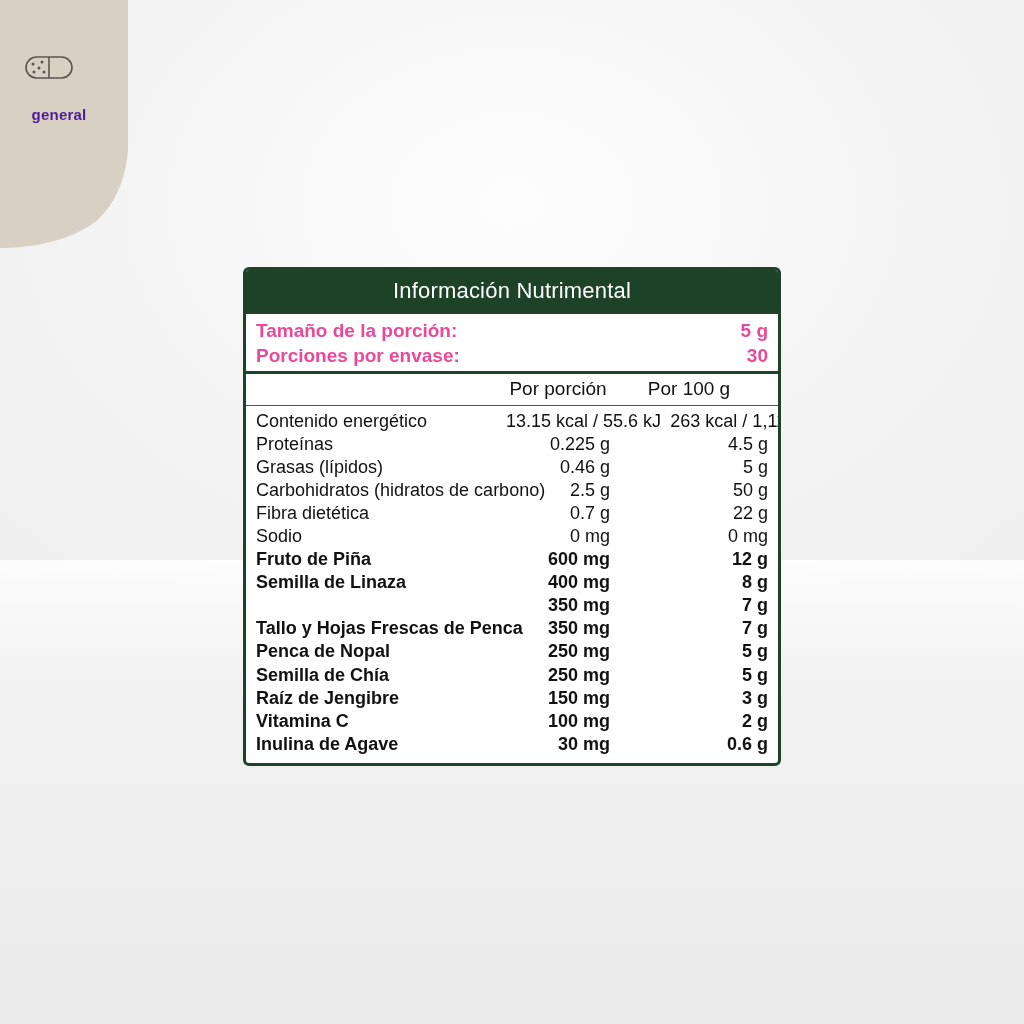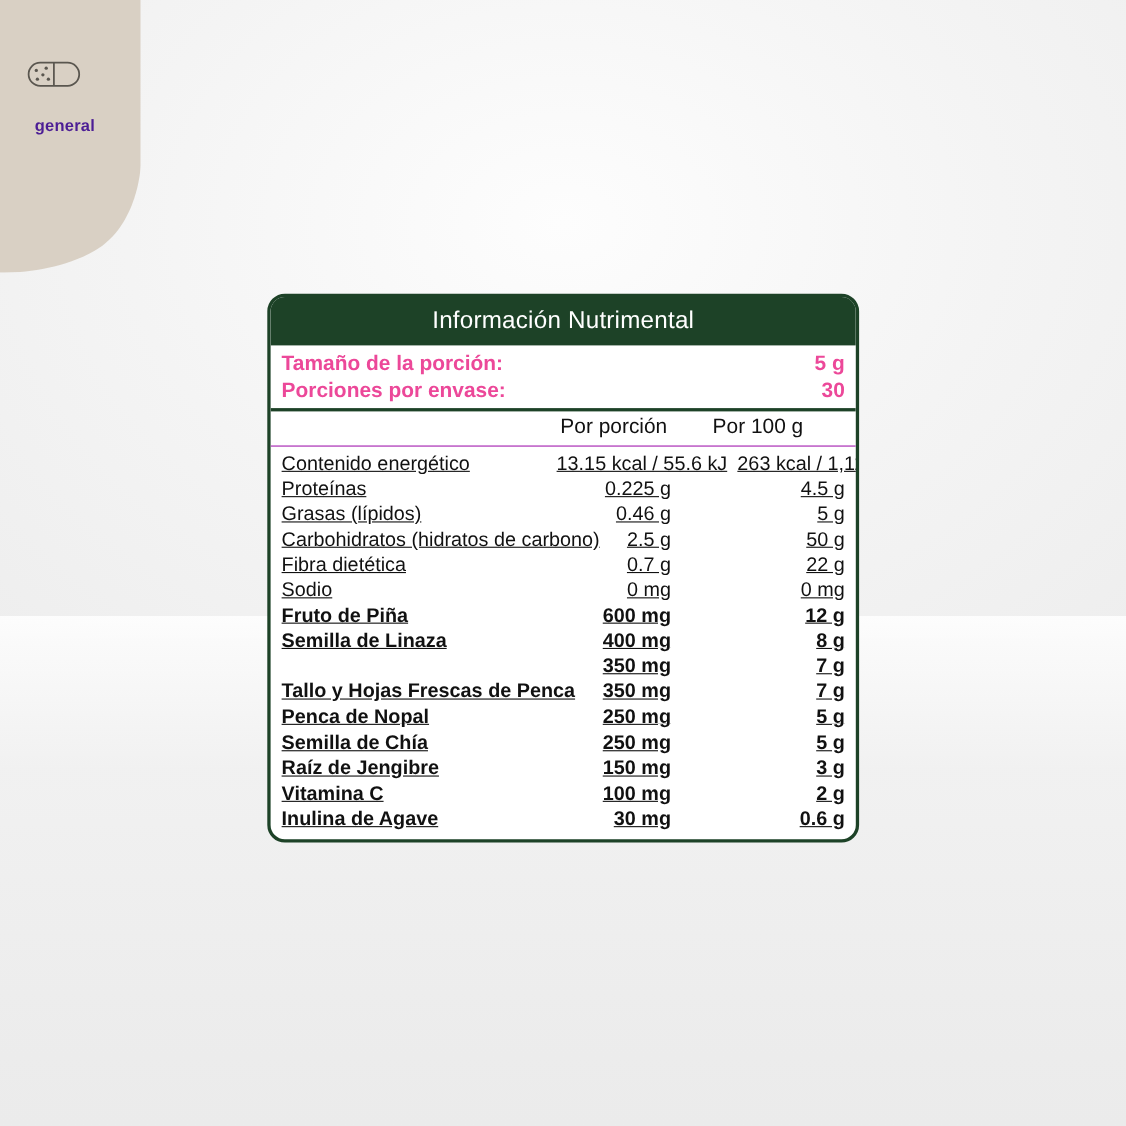--- a/index.html
+++ b/index.html
@@ -62,21 +62,21 @@
   }
 
   
   .panel {
     position: absolute;
     left: 243px;
     top: 267px;
     width: 538px;
     background: #ffffff;
     border: 3px solid #1d4227;
-    border-radius: 16px;
+    border-radius: 6px;
     box-sizing: border-box;
     overflow: hidden;
   }
   .panel-title {
     background: #1d4227;
     color: #ffffff;
     text-align: center;
     font-size: 22px;
     padding: 8px 0 10px 0;
     letter-spacing: 0.2px;
@@ -108,21 +108,20 @@
   .rows {
     padding: 4px 10px 7px 10px;
   }
   .nrow {
     display: flex;
     align-items: baseline;
     font-size: 18px;
     color: #111111;
     line-height: 1.28;
     white-space: nowrap;
-    text-decoration: underline;
   }
   .nrow .n-label { flex: 0 0 250px; }
   .nrow .n-serv { flex: 1 1 auto; text-align: right; padding-right: 6px; }
   .nrow .n-100 { flex: 0 0 152px; text-align: right; }
   .nrow.bold { font-weight: bold; }
   .nrow.energy .n-serv { text-align: right; padding-right: 6px; }
 </style>
 </head>
 <body>
 

